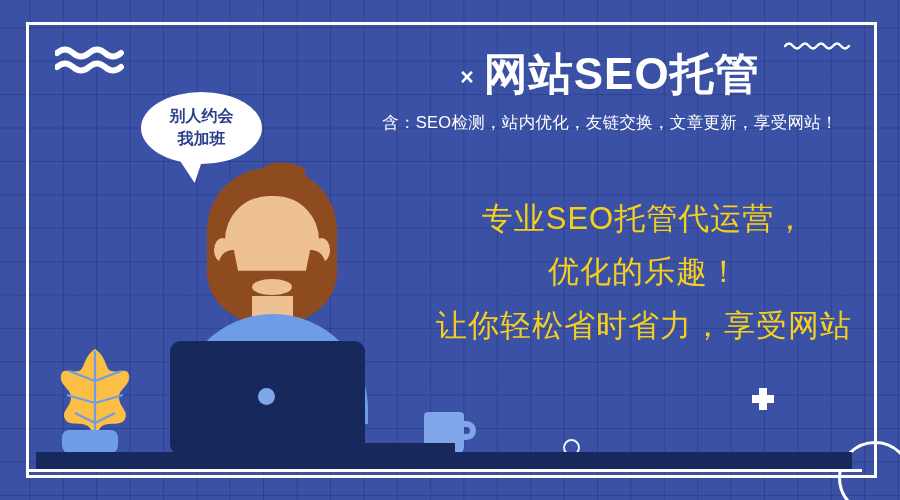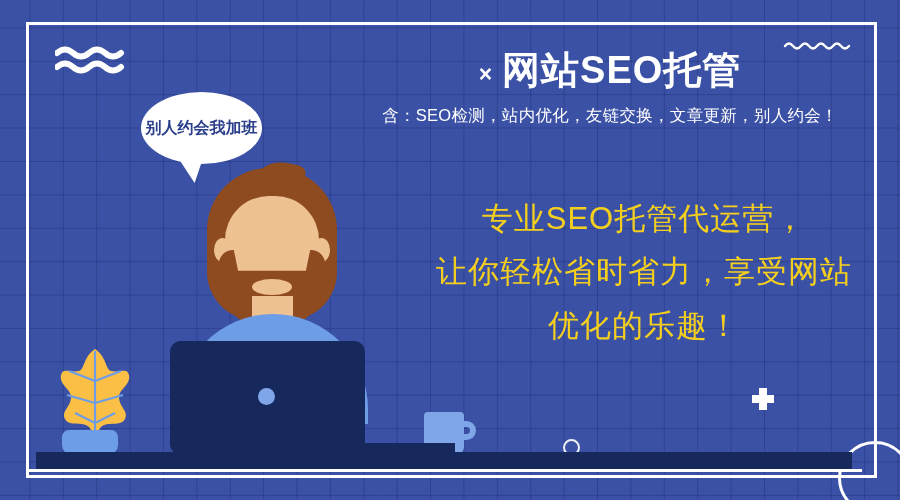--- a/index.html
+++ b/index.html
@@ -96,21 +96,21 @@
   }
   #title-x {
     color: #ffffff;
     font-size: 23px;
     font-weight: bold;
     line-height: 1;
     padding-top: 8px;
   }
   #main-title {
     color: #ffffff;
-    font-size: 38px;
+    font-size: 44px;
     font-weight: bold;
     letter-spacing: 1px;
     line-height: 1.18;
     white-space: nowrap;
   }
   #sub-title {
     margin-top: 12px;
     color: #ffffff;
     font-size: 16.5px;
     letter-spacing: .3px;
@@ -134,21 +134,21 @@
   
   #speech-bubble {
     position: absolute;
     left: 141px;
     top: 92px;
     width: 121px;
     height: 72px;
     background: #ffffff;
     border-radius: 50%;
     display: flex;
-    flex-direction: row;
+    flex-direction: column;
     align-items: center;
     justify-content: center;
     color: #2b3f8a;
     font-size: 16px;
     font-weight: bold;
     line-height: 1.42;
   }
   #bubble-tail {
     position: absolute;
     left: 180px;
@@ -347,27 +347,27 @@
     <svg width="74" height="16" viewBox="0 0 74 16">
       <path d="M2 8 q4 -5 8 0 t8 0 t8 0 t8 0 t8 0 t8 0 t8 0 t8 0" stroke="#ffffff" stroke-width="2.4" fill="none" stroke-linecap="round"></path>
     </svg>
   </div>
 
   <div id="headline-block">
     <div id="title-row">
       <span id="title-x">×</span>
       <span id="main-title">网站SEO托管</span>
     </div>
-    <div id="sub-title">含：SEO检测，站内优化，友链交换，文章更新，别人约会！</div>
+    <div id="sub-title">含：SEO检测，站内优化，友链交换，文章更新，享受网站！</div>
   </div>
 
   <div id="body-copy">
     <div class="copy-line">专业SEO托管代运营，</div>
+    <div class="copy-line">优化的乐趣！</div>
     <div class="copy-line">让你轻松省时省力，享受网站</div>
-    <div class="copy-line">优化的乐趣！</div>
   </div>
 
   <div id="bubble-tail"></div>
   <div id="speech-bubble">
     <span>别人约会</span>
     <span>我加班</span>
   </div>
 
   <div id="hair-tuft"></div>
   <div id="hair-back"></div>

